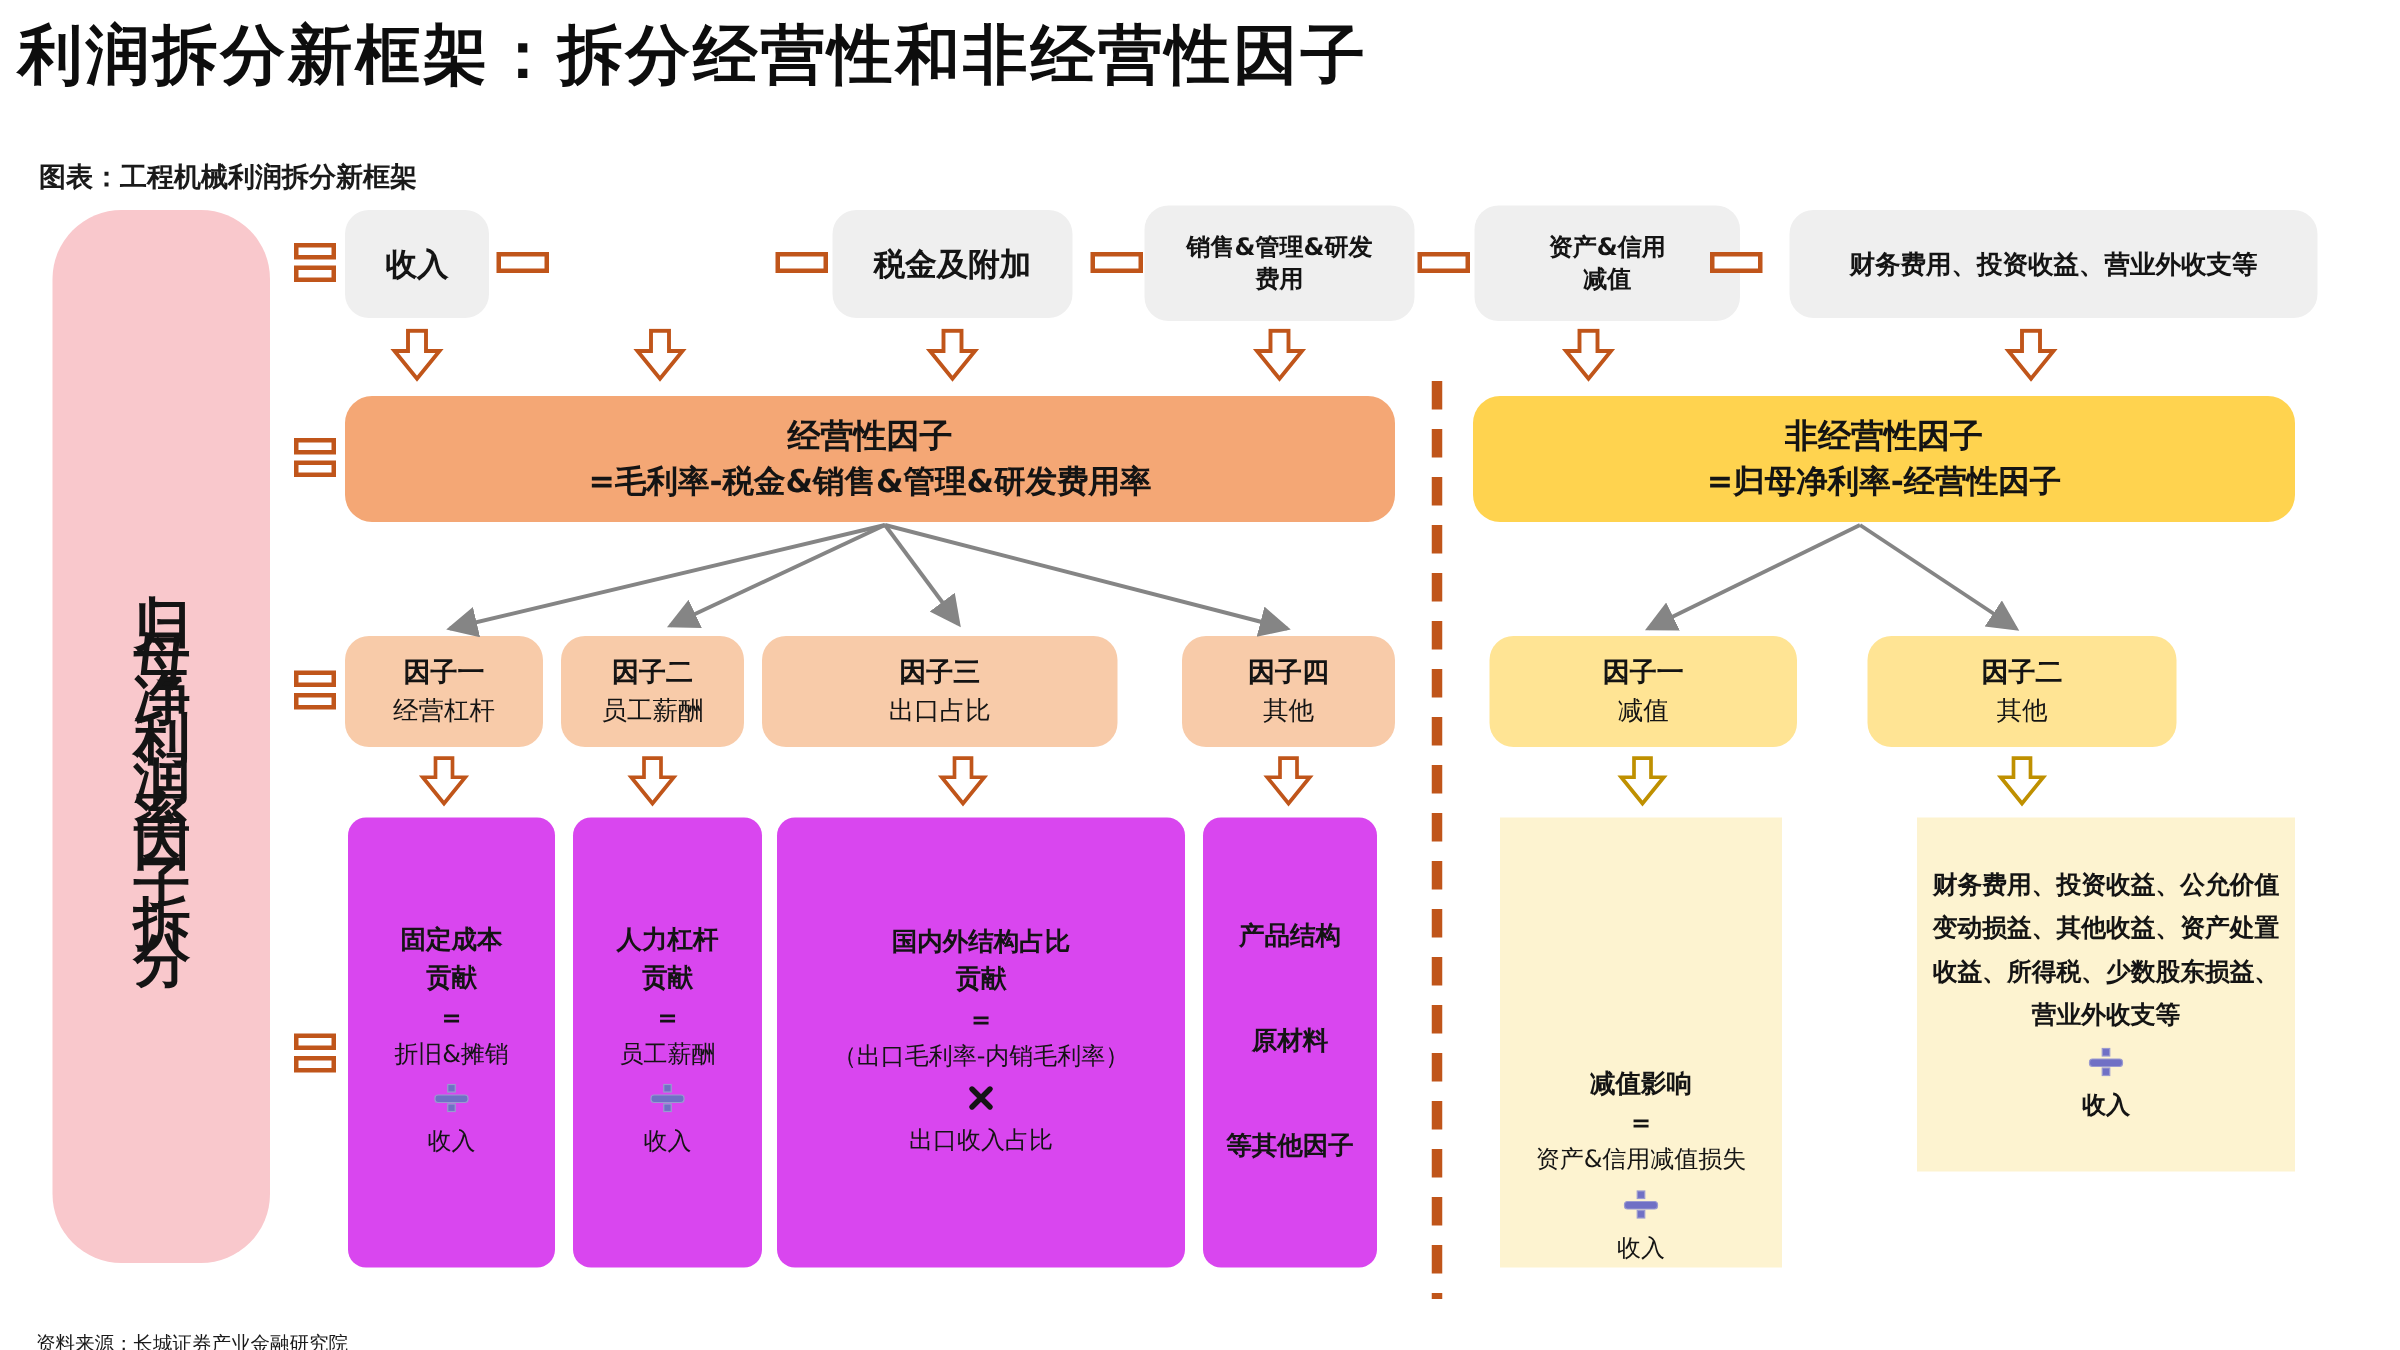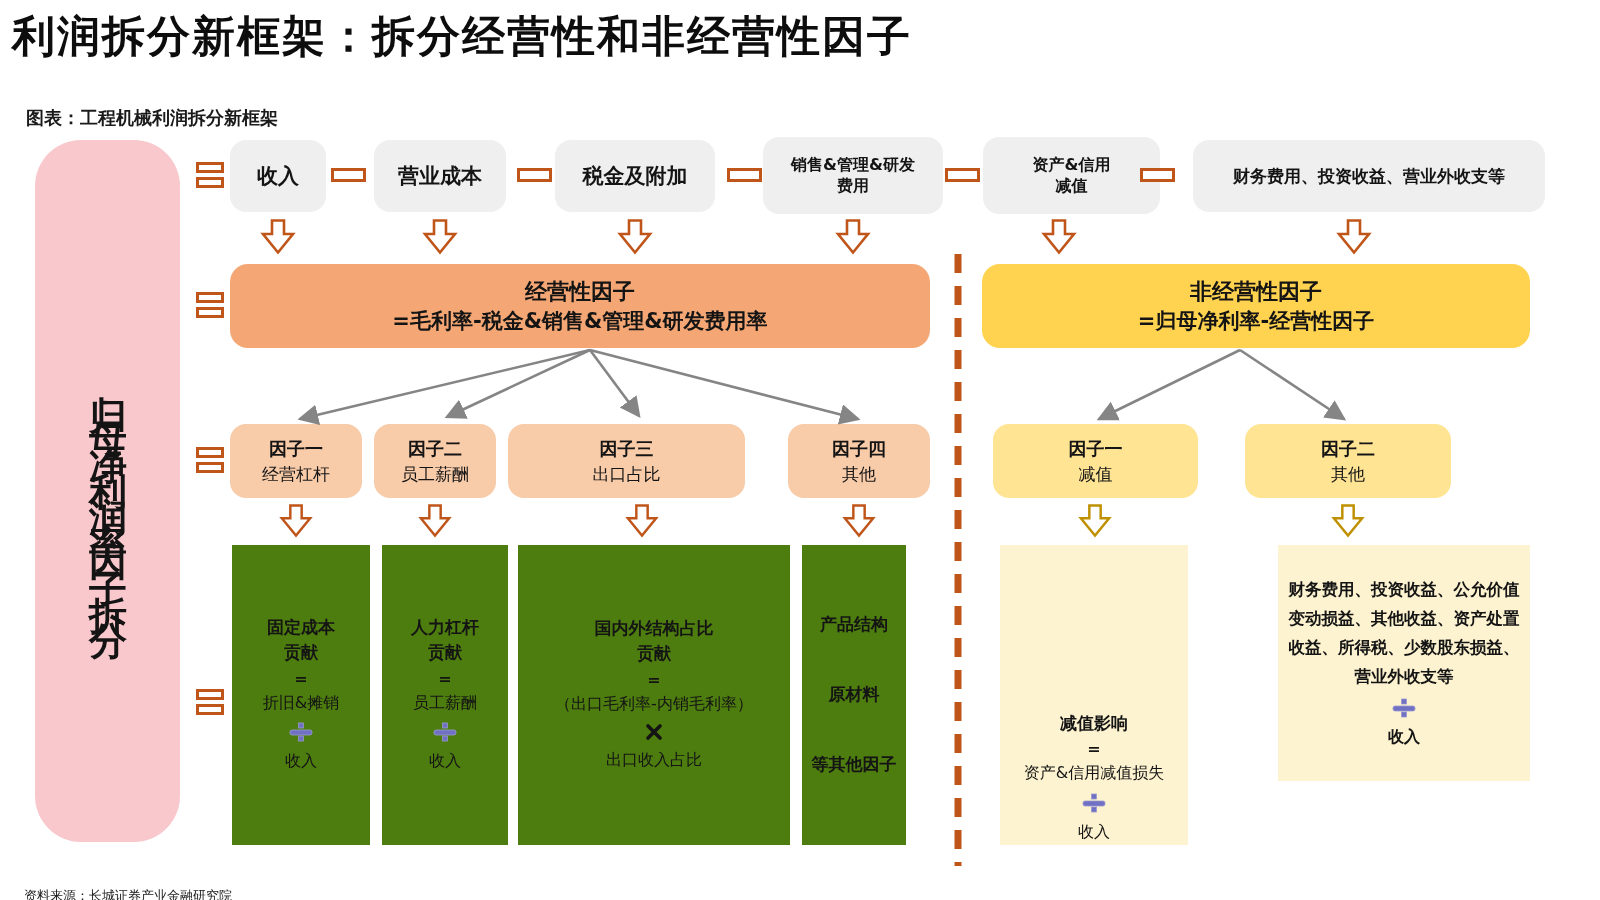--- a/index.html
+++ b/index.html
@@ -17,21 +17,21 @@
   .banner span{writing-mode:vertical-lr;text-orientation:upright;font-size:38px;font-weight:800;
           letter-spacing:25px;color:#141414;}
 
   
   .box{display:flex;flex-direction:column;align-items:center;justify-content:center;text-align:center;}
   .gbox{background:#EFEFEF;border-radius:16px;}
   .obox{background:#F4A775;border-radius:18px;}
   .ybox{background:#FFD34F;border-radius:18px;}
   .f-orange{background:#F8CBA9;border-radius:16px;}
   .f-yellow{background:#FFE494;border-radius:16px;}
-  .d-orange{background:#4d7c0f;}
+  .d-orange{background:#d946ef;border-radius:12px;}
   .d-yellow{background:#FDF3D0;}
 
   .t-big{font-size:21px;font-weight:800;color:#141414;}
   .t-2l{font-size:16px;font-weight:800;line-height:1.3;color:#141414;}
   .t-wide{font-size:17px;font-weight:800;color:#141414;}
   .bigbox-title{font-size:22px;font-weight:800;color:#141414;line-height:1.35;}
   .bigbox-formula{font-size:21px;font-weight:600;color:#141414;line-height:1.35;}
   .f-name{font-size:18px;font-weight:800;color:#141414;line-height:1.45;}
   .f-desc{font-size:17px;font-weight:500;color:#141414;line-height:1.45;}
   .preline{white-space:pre-line;}
@@ -81,23 +81,20 @@
     </div>
   <div class="abs op-eq" style="left:196px;top:689px;">
       <i></i>
       <i></i>
     </div>
 
   <div class="abs box gbox" style="left:230px;top:140px;width:96px;height:72px;">
     <span class="t-big preline">收入</span>
   </div>
   <div class="abs op-minus" style="left:331px;top:168px;"></div>
-  <div class="abs box gbox" style="left:374px;top:140px;width:132px;height:72px;">
-    <span class="t-big preline">营业成本</span>
-  </div>
   <div class="abs op-minus" style="left:517px;top:168px;"></div>
   <div class="abs box gbox" style="left:555px;top:140px;width:160px;height:72px;">
     <span class="t-big preline">税金及附加</span>
   </div>
   <div class="abs op-minus" style="left:727px;top:168px;"></div>
   <div class="abs box gbox" style="left:763px;top:137px;width:180px;height:77px;">
     <span class="t-2l preline">销售&amp;管理&amp;研发
 费用</span>
   </div>
   <div class="abs op-minus" style="left:945px;top:168px;"></div>
@@ -181,21 +178,21 @@
     <span class="dt-eq">=</span>
     <span class="dt-txt">（出口毛利率-内销毛利率）</span>
     <span class="icon-wrap">
       <svg width="20" height="20" viewBox="0 0 20 20">
           <path d="M4 4 L16 16 M16 4 L4 16" stroke="#141414" stroke-width="3.6" stroke-linecap="round"></path>
         </svg>
     </span>
     <span class="dt-txt">出口收入占比</span>
   </div>
 
-  <div class="abs box d-orange" style="left:802px;top:545px;width:104px;height:300px;">
+  <div class="abs box d-orange" style="left:802px;top:545px;width:116px;height:300px;">
     <span class="dt-lines preline">产品结构
 原材料
 等其他因子</span>
   </div>
 
   <div class="abs box d-yellow" style="left:1000px;top:545px;width:188px;height:300px;justify-content:flex-end;">
     <span class="dt-title preline">减值影响</span>
     <span class="dt-eq">=</span>
     <span class="dt-txt">资产&amp;信用减值损失</span>
     <span class="icon-wrap">

